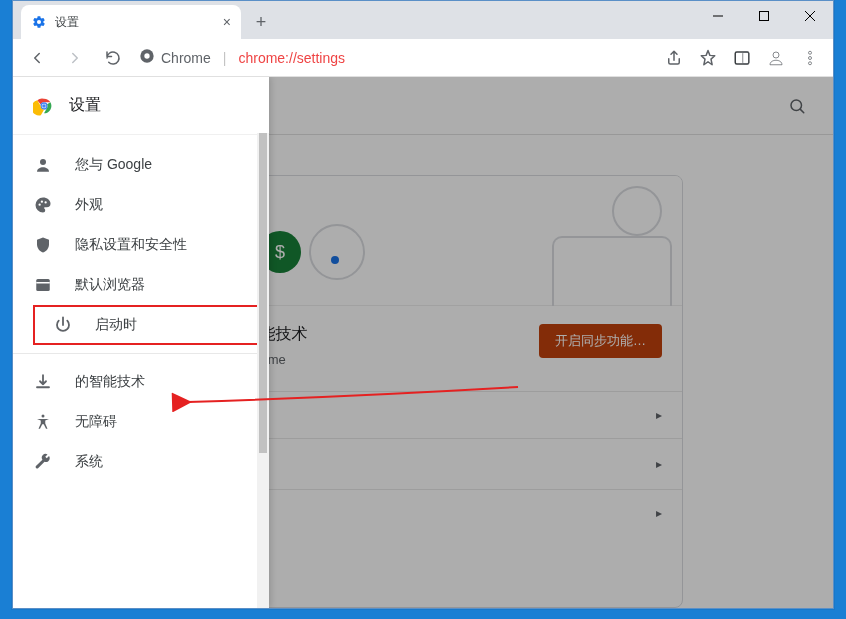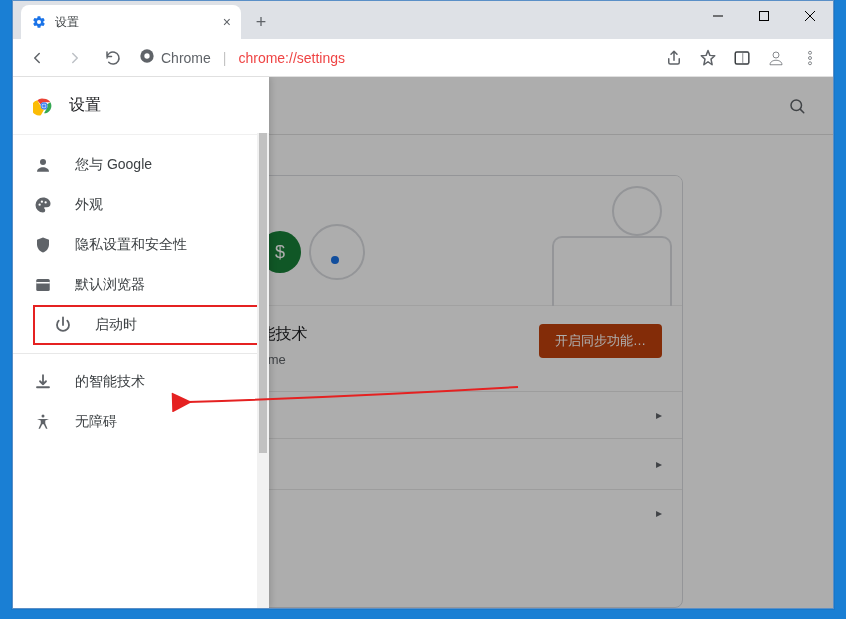--- a/index.html
+++ b/index.html
@@ -437,20 +437,28 @@
           </div>
           <div class="drawer-item">
             <span class="micon">
               <svg viewBox="0 0 24 24">
                 <circle cx="12" cy="4" r="2"></circle>
                 <path d="M4 8h16l-5 2v4l3 7h-2l-3-6h-2l-3 6H6l3-7v-4Z"></path>
               </svg>
             </span>
             <span>无障碍</span>
           </div>
+          <div class="drawer-item">
+            <span class="micon">
+              <svg viewBox="0 0 24 24">
+                <path d="M21 7a5 5 0 0 1-7 4.6L5.4 20.2a2 2 0 0 1-2.8-2.8L11.2 9A5 5 0 0 1 18 2l-3 3 2 2 3-3a5 5 0 0 1 1 3Z"></path>
+              </svg>
+            </span>
+            <span>系统</span>
+          </div>
         </div>
       <div class="drawer-scroll">
         <div class="track"></div>
         <div class="thumb"></div>
       </div>
     </div>
 
     <svg class="annot-arrow" style="left:155px; top:300px;" width="360" height="50">
       <defs>
         <marker id="ah" markerWidth="12" markerHeight="10" refX="2" refY="5" orient="auto">

